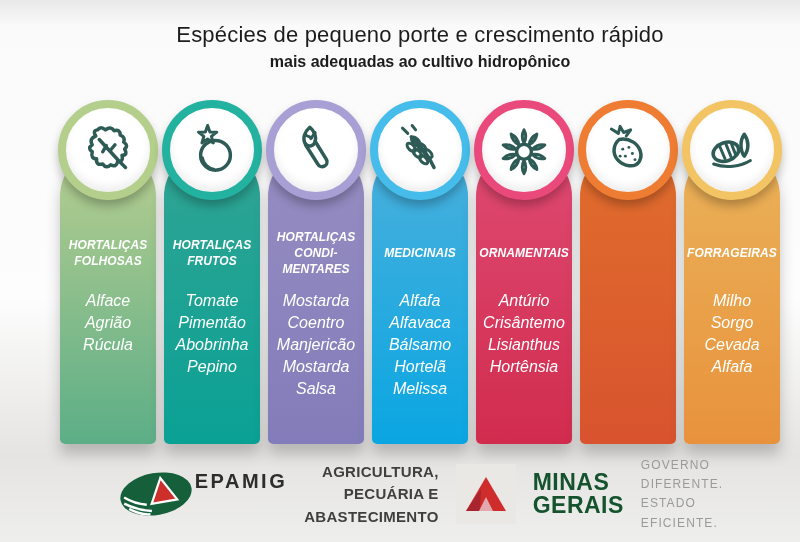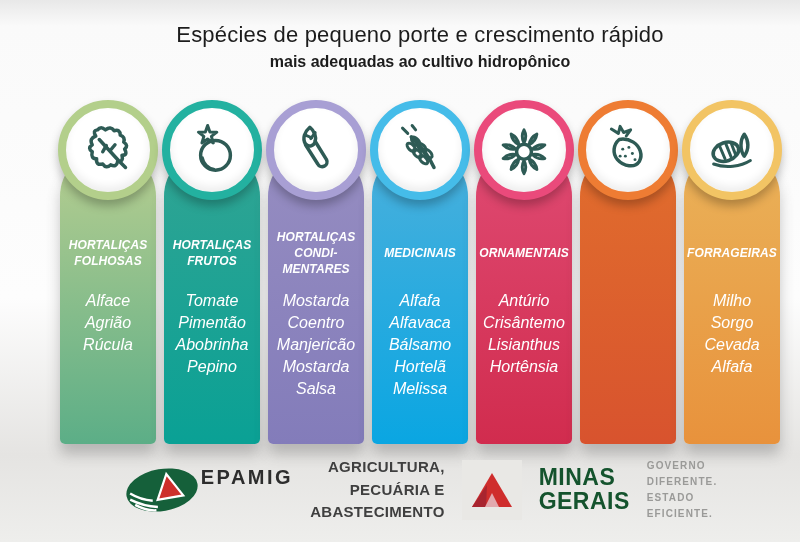--- a/index.html
+++ b/index.html
@@ -43,21 +43,21 @@
   }
   .col-items{margin-top:10px;font-size:16px;line-height:22px;font-weight:400;padding:0 3px;}
 
   
   .footer{position:absolute;left:0;top:456px;width:100%;display:flex;justify-content:center;align-items:center;gap:17px;}
   .epamig{display:flex;flex-direction:row;align-items:flex-start;}
   .epamig-name{font-size:20px;font-weight:700;color:#2d2d2d;letter-spacing:2.5px;margin-top:1px;}
   .ministry{font-size:15px;font-weight:700;color:#3f3f3f;text-align:right;line-height:1.5;letter-spacing:.3px;white-space:pre-line;}
   .mg-square{width:60px;height:60px;background:#e9e8e5;display:flex;align-items:center;justify-content:center;}
   .gov-name{font-size:23px;font-weight:700;color:#14532d;line-height:1.02;letter-spacing:.5px;white-space:pre-line;}
-  .gov-slogan{font-size:10px;font-weight:700;color:#9a9a98;line-height:1.6;letter-spacing:1.1px;white-space:pre-line;}
+  .gov-slogan{font-size:12px;font-weight:400;color:#9a9a98;line-height:1.6;letter-spacing:1.1px;white-space:pre-line;}
 </style>
 </head>
 <body>
 
 <div class="page">
 
   <div class="title">
     <div class="title-line1">Espécies de pequeno porte e crescimento rápido</div>
     <div class="title-line2">mais adequadas ao cultivo hidropônico</div>
   </div>

